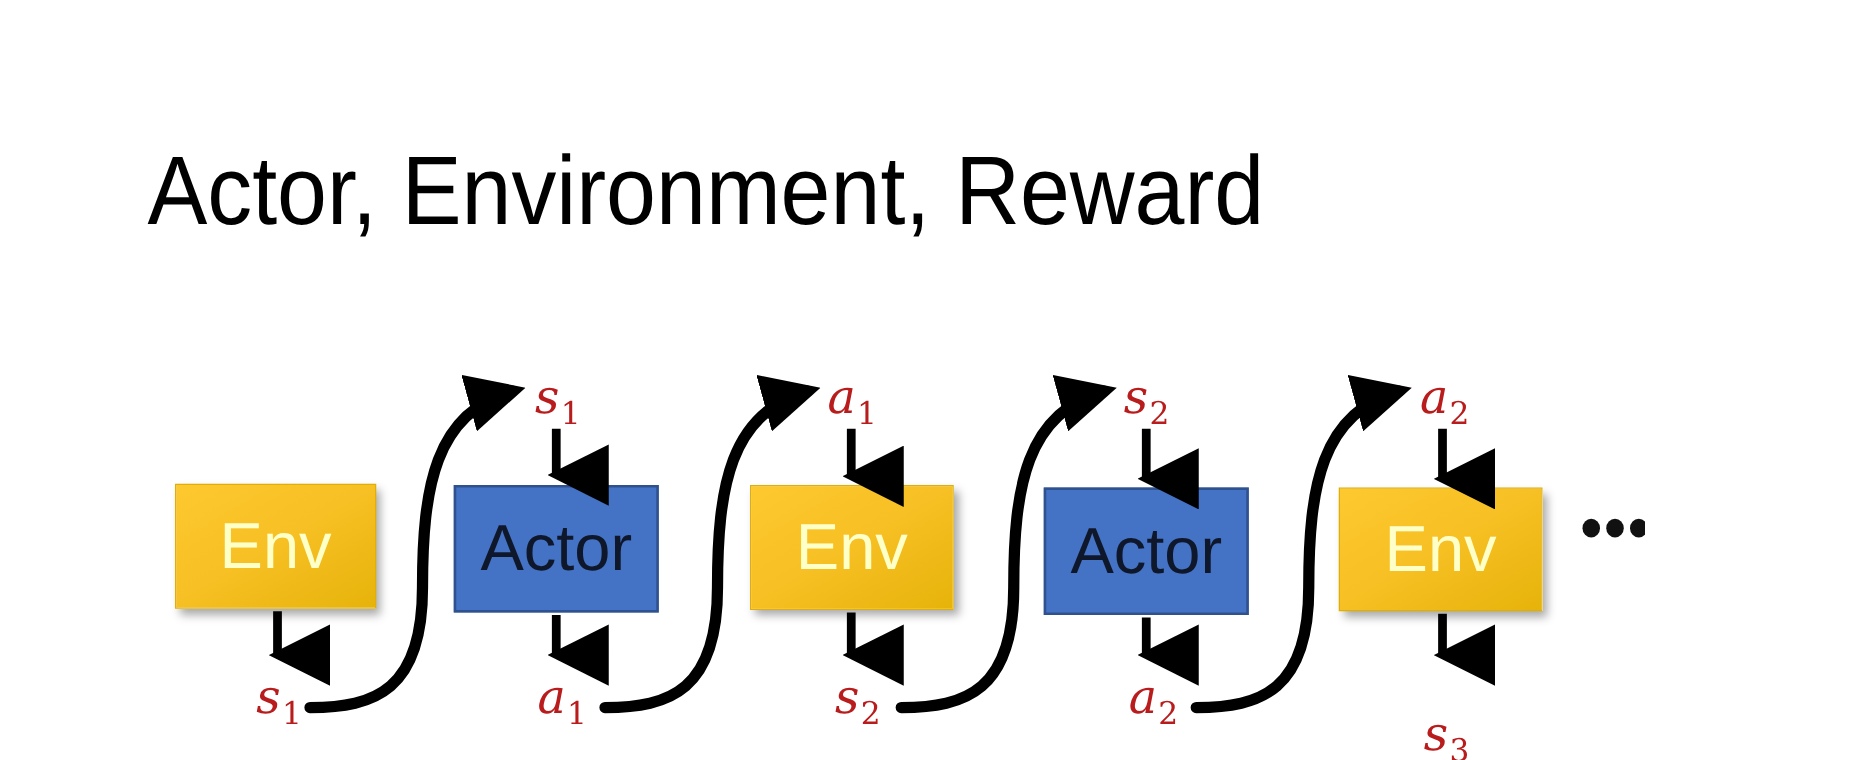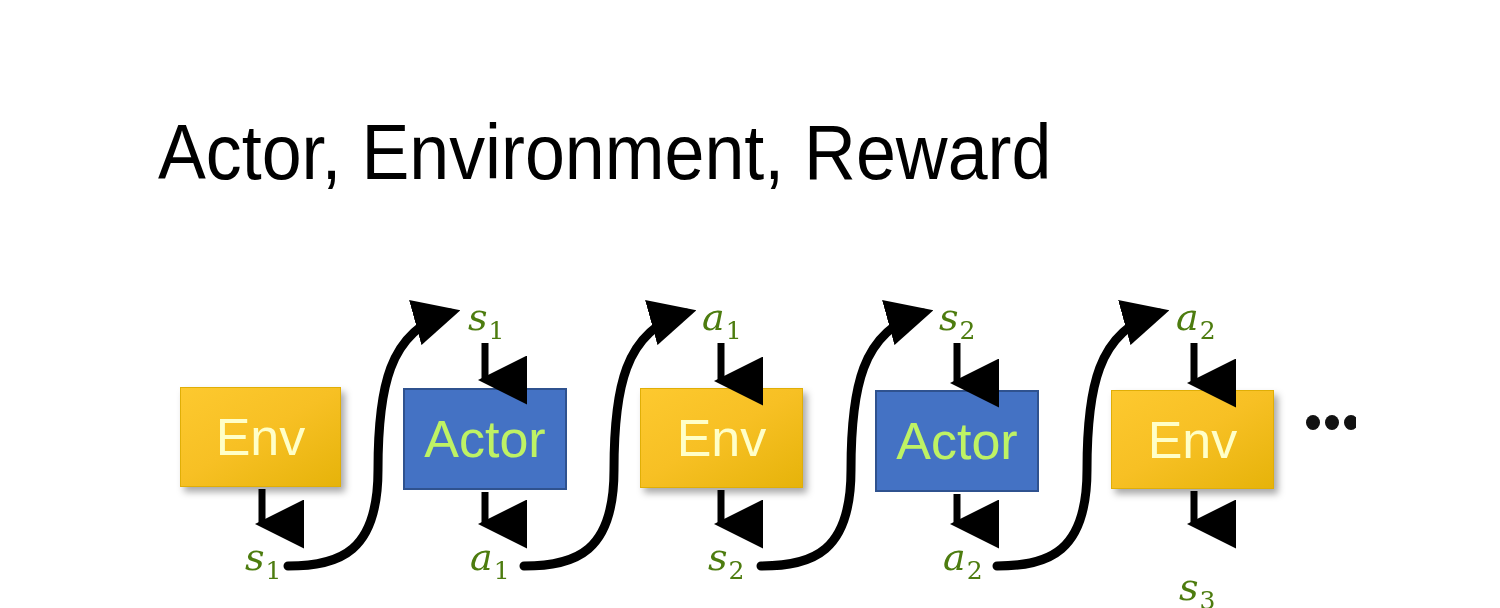--- a/index.html
+++ b/index.html
@@ -9,21 +9,20 @@
   }
   body {
     font-family: "Liberation Sans", sans-serif;
   }
   #slide {
     position: relative;
     width: 1316px;
     height: 608px;
     background: #ffffff;
     overflow: hidden;
-    margin-left: 40px;
   }
 
   
   #slide-title {
     position: absolute;
     left: 118px;
     top: 113px;
     font-family: "Liberation Sans", sans-serif;
     font-size: 78px;
     font-weight: 400;
@@ -59,32 +58,32 @@
     user-select: none;
   }
   .node-env {
     background: linear-gradient(150deg, #FDC92F 0%, #F7C024 48%, #E6B30A 100%);
     color: #FFFFC8;
     border: 1px solid #E0AE06;
     box-shadow: 4px 5px 7px rgba(0,0,0,0.34);
   }
   .node-actor {
     background: #4472C4;
-    color: #bef264;
+    color: #0f172a;
     border: 2px solid #2F528F;
     box-shadow: none;
   }
 
   
   .var-label {
     position: absolute;
     font-family: "DejaVu Serif", serif;
     font-style: italic;
     font-size: 38px;
-    color: #4d7c0f;
+    color: #b91c1c;
     white-space: nowrap;
     line-height: 1;
     user-select: none;
   }
   .var-label .sub {
     font-size: 25px;
     font-style: normal;
     font-family: "DejaVu Serif", serif;
     vertical-align: baseline;
     position: relative;

